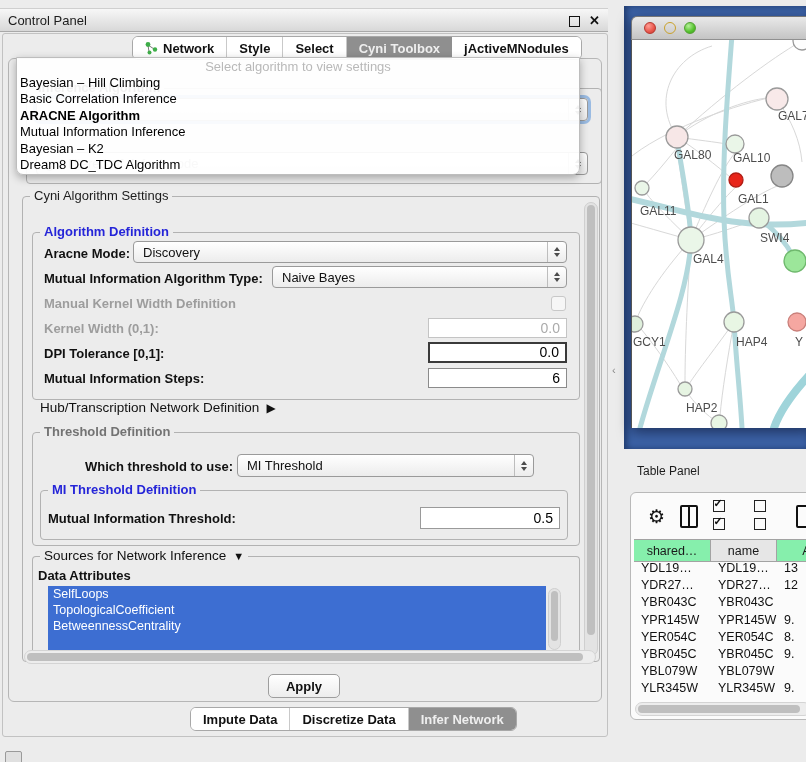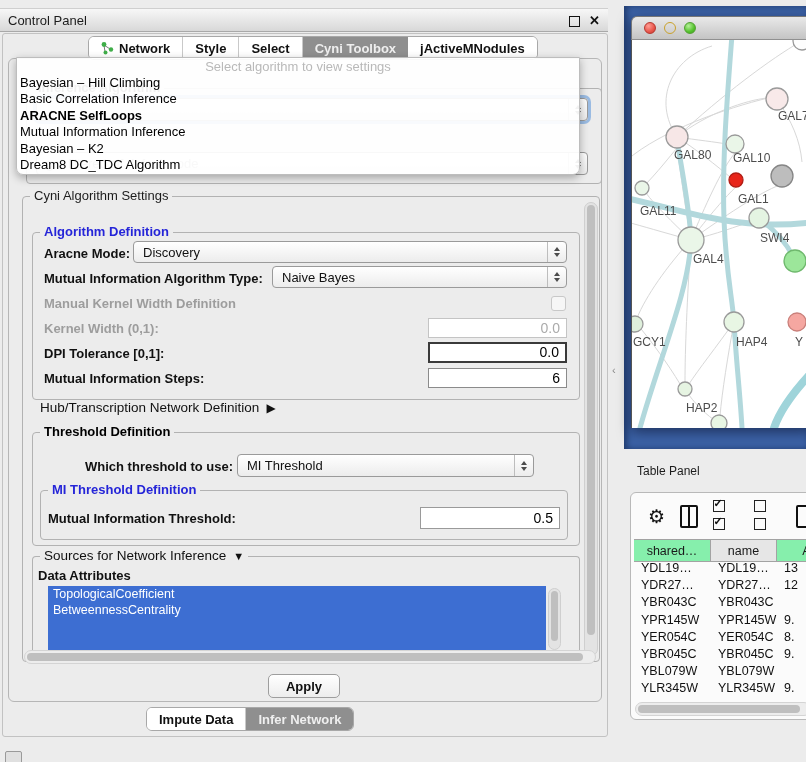--- a/index.html
+++ b/index.html
@@ -7,21 +7,21 @@
        font-family:"Liberation Sans",sans-serif;-webkit-font-smoothing:antialiased;}
   .abs{position:absolute;}
   
   #cp-titlebar{left:0;top:8px;width:608px;height:24px;
     background:linear-gradient(#f7f7f7,#d8d8d8);border-top:1px solid #cfcfcf;border-bottom:1px solid #a9a9a9;
     display:flex;align-items:center;font-size:13px;color:#1c1c1c;padding-left:8px;box-sizing:border-box;}
   #cp-float{position:absolute;right:28px;top:7px;width:9px;height:9px;border:1.5px solid #111;}
   #cp-close{position:absolute;right:8px;top:4px;font-size:13px;font-weight:bold;color:#111;line-height:16px;}
   #cp-body{left:2px;top:33px;width:604px;height:702px;background:#ececec;border:1px solid #c2c2c2;border-radius:3px;}
   
-  .tabstrip{display:flex;border:1px solid #a8a8a8;border-radius:6px;background:#fff;overflow:hidden;height:22px;align-items:stretch;}
+  .tabstrip{display:flex;border:1px solid #a8a8a8;border-radius:6px;background:#fff;overflow:hidden;height:22px;align-items:stretch;margin-left:44px;}
   .tab{display:flex;align-items:center;gap:5px;padding:0 12px;font-size:13px;font-weight:bold;color:#111;
        border-right:1px solid #c9c9c9;background:#fff;white-space:nowrap;}
   .tab:last-child{border-right:none;}
   .tab.sel{background:#8f8f8f;color:#efefef;border-right:none;}
   
   #algo-popup{left:16px;top:57px;width:562px;height:116px;background:rgba(255,255,255,0.93);
     border:1px solid #bdbdbd;border-radius:0 0 7px 7px;box-shadow:0 3px 8px rgba(0,0,0,0.3);z-index:30;
     font-size:13px;overflow:hidden;}
   .algo-prompt{color:#b9b9b9;text-align:center;height:17px;line-height:17px;}
   .algo-item{color:#000;height:16.4px;line-height:16.4px;padding-left:3px;white-space:nowrap;}
@@ -30,21 +30,21 @@
   .combo{border:1px solid #9a9a9a;border-radius:4px;background:linear-gradient(#ffffff,#ececec);
     font-size:13px;color:#111;display:flex;align-items:center;padding-left:9px;box-sizing:border-box;height:23px;}
   .combo .arrows{position:absolute;right:0;top:0;bottom:0;width:18px;border-left:1px solid #bdbdbd;
     display:flex;flex-direction:column;align-items:center;justify-content:center;gap:2px;}
   .tri-up{width:0;height:0;border-left:3.5px solid transparent;border-right:3.5px solid transparent;border-bottom:4px solid #4c4c4c;}
   .tri-dn{width:0;height:0;border-left:3.5px solid transparent;border-right:3.5px solid transparent;border-top:4px solid #4c4c4c;}
   
   .grp{border:1px solid #b2b2b2;border-radius:4px;}
   .grp-title{position:absolute;top:-9px;left:7px;background:#ececec;padding:0 4px;font-size:13px;font-weight:bold;white-space:nowrap;}
   .t-blue{color:#2525d8;}
-  .t-green{color:#000000;}
+  .t-green{color:#737373;}
   .lbl{position:absolute;font-size:13px;font-weight:bold;color:#111;white-space:nowrap;}
   .lbl.dis{color:#9d9d9d;}
   .field{position:absolute;background:#fff;font-size:14px;text-align:right;padding:0 6px;box-sizing:border-box;}
   
   .vtrack{position:absolute;background:#e3e3e3;border:1px solid #cfcfcf;border-radius:7px;}
   .vthumb{position:absolute;background:#bfbfbf;border-radius:6px;}
   .htrack{position:absolute;background:#ededed;border:1px solid #d4d4d4;border-radius:7px;}
   .hthumb{position:absolute;background:#bfbfbf;border-radius:6px;}
   
   #attr-list{background:#3d6ed2;overflow:hidden;}
@@ -137,21 +137,21 @@
       <span class="tri-up"></span>
       <span class="tri-dn"></span>
     </div>
 </div>
 
 <div class="abs" id="algo-popup">
   <div class="algo-prompt">Select algorithm to view settings</div>
   <div id="algo-list">
       <div class="algo-item">Bayesian – Hill Climbing</div>
       <div class="algo-item">Basic Correlation Inference</div>
-      <div class="algo-item bold">ARACNE SelfLoops</div>
+      <div class="algo-item bold">ARACNE Algorithm</div>
       <div class="algo-item">Mutual Information Inference</div>
       <div class="algo-item">Bayesian – K2</div>
       <div class="algo-item">Dream8 DC_TDC Algorithm</div>
     </div>
 </div>
 
 <div class="abs grp" style="left:22px;top:196px;width:576px;height:464px;">
   <span class="grp-title" style="color:#1c1c1c;font-weight:normal;">Cyni Algorithm Settings</span>
 </div>
 <div class="vtrack" style="left:584px;top:202px;width:12px;height:452px;">
@@ -216,35 +216,39 @@
 <div class="field" style="left:420px;top:507px;width:140px;height:22px;line-height:20px;border:1px solid #9a9a9a;color:#000;">0.5</div>
 
 <div class="abs grp" style="left:32px;top:556px;width:546px;height:102px;border-bottom:none;border-radius:4px 4px 0 0;">
   <span class="grp-title" style="color:#111;font-weight:normal;font-size:13.5px;">
     <span>Sources for Network Inference</span>
     <span style="font-size:11px;">&nbsp;▼</span>
   </span>
 </div>
 <span class="lbl" style="left:38px;top:568px;">Data Attributes</span>
 <div class="abs" id="attr-list" style="left:48px;top:586px;width:498px;height:64px;">
+    <div class="attr-item">SelfLoops</div>
     <div class="attr-item">TopologicalCoefficient</div>
     <div class="attr-item">BetweennessCentrality</div>
   </div>
 <div class="vtrack" style="left:548px;top:588px;width:11px;height:60px;">
   <div class="vthumb" style="left:1.5px;top:2px;width:7px;height:50px;"></div>
 </div>
 <div class="htrack" style="left:24px;top:650px;width:570px;height:12px;">
   <div class="hthumb" style="left:2px;top:1.5px;width:556px;height:8px;"></div>
 </div>
 
 <div class="abs btn" style="left:268px;top:674px;width:70px;height:22px;">Apply</div>
 
 <div class="abs tabstrip" style="left:146px;top:707px;">
   <div class="tab">
       <span>Impute Data</span>
+    </div>
+  <div class="tab">
+      <span>Discretize Data</span>
     </div>
   <div class="tab sel">
       <span>Infer Network</span>
     </div>
 </div>
 
 <div class="abs" id="divider-grip">‹</div>
 <div class="abs" id="mini-btn"></div>
 
 <div class="abs" id="desktop"></div>

